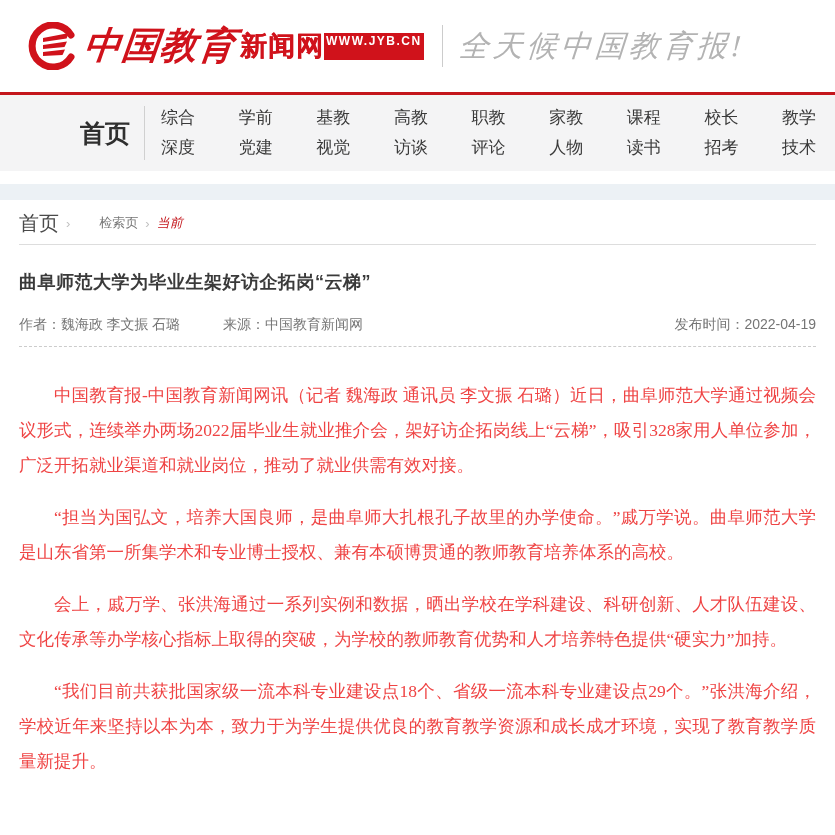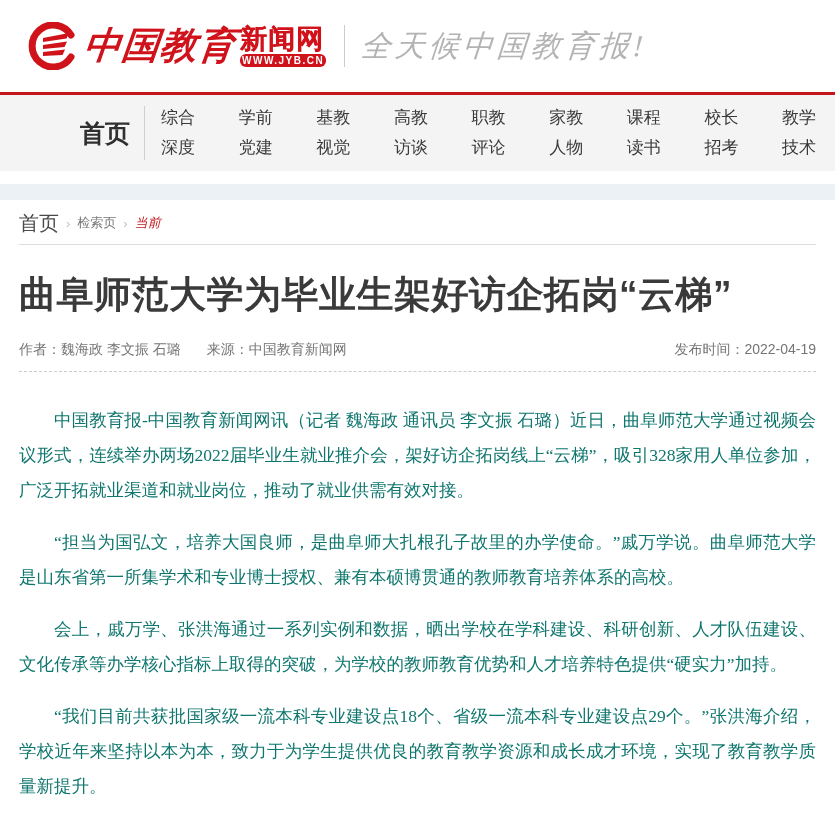--- a/index.html
+++ b/index.html
@@ -13,29 +13,29 @@
     padding-left: 28px;
   }
   .logo { display: flex; align-items: center; cursor: pointer; }
   .logo-emblem { width: 48px; height: 48px; margin-right: 8px; }
   .logo-cn {
     font-family: "Liberation Serif", "DejaVu Serif", serif;
     font-style: italic; font-weight: 700;
     font-size: 37px; color: #d0121b; letter-spacing: 1px;
     transform: skewX(-6deg); white-space: nowrap;
   }
-  .logo-suffix-wrap { display: flex; flex-direction: column; align-items: stretch; margin-left: 4px; }
+  .logo-suffix-wrap { display: flex; align-items: stretch; margin-left: 4px; }
   .logo-suffix {
     font-size: 27px; font-weight: 900; color: #d0121b;
     letter-spacing: 1px; line-height: 1.05; white-space: nowrap;
     text-shadow: 0.6px 0 0 #d0121b;
   }
   .logo-url {
-    background: #d0121b; color: #fff; font-size: 10px; font-weight: 700;
-    letter-spacing: 1.5px; text-align: center; padding: 1px 2px; margin-top: 1px; border-radius: 6px;
+    background: #d0121b; color: #fff; font-size: 12px; font-weight: 700;
+    letter-spacing: 1.5px; text-align: center; padding: 1px 2px; margin-top: 1px;
   }
   .header-divider { width: 1px; height: 42px; background: #ccc; margin: 0 16px 0 18px; }
   .tagline {
     font-family: "Liberation Serif", "DejaVu Serif", serif;
     font-style: italic; font-size: 30px; color: #b3b3b3;
     letter-spacing: 4px; white-space: nowrap; transform: skewX(-4deg);
   }
   .red-line { height: 3px; }
 
   
@@ -58,42 +58,42 @@
 
   .gap-white { height: 13px; background: #fff; }
   .band { height: 16px; background: #ecf1f5; }
 
   
   .card { background: #fff; padding: 0 19px; }
 
   .breadcrumb { display: flex; align-items: center; padding-top: 12px; height: 34px; }
   .bc-item { cursor: pointer; color: #555; }
   .bc-item.bc-0 { font-size: 20px; color: #4a4a4a; }
-  .bc-item.bc-1 { font-size: 13px; color: #777; }
+  .bc-item.bc-1 { font-size: 13px; color: #777; margin-left: 22px; }
   .bc-item.bc-2 { font-size: 13px; cursor: default; font-style: italic; }
   .bc-sep { color: #c0c0c0; font-size: 13px; margin: 0 7px; }
 
   .bc-divider { border: none; border-top: 1px solid #ddd; margin-top: 10px; }
 
   .article-title {
-    margin-top: 26px; font-size: 37px; font-weight: 700; color: #3a3a3a;
+    margin-top: 26px; font-size: 18px; font-weight: 700; color: #3a3a3a;
     letter-spacing: 0.5px; line-height: 1.3;
   }
 
   .meta-row {
     margin-top: 22px; display: flex; justify-content: space-between; align-items: center;
     font-size: 14px; color: #757575;
   }
-  .meta-left { display: flex; gap: 26px; }
+  .meta-left { display: flex; gap: 43px; font-family: Liberation Serif, serif; }
   .meta-dashed { border: none; border-top: 1px dashed #ccc; margin-top: 12px; }
 
   .article-body { padding-top: 14px; }
   .article-body p {
     font-family: "Liberation Serif", "DejaVu Serif", serif;
-    font-size: 17.5px; color: #0f766e; line-height: 35px;
+    font-size: 17.5px; color: #ef4444; line-height: 35px;
     text-indent: 2em; text-align: justify; margin-top: 17px;
   }
 </style>
 </head>
 <body>
 
 <div class="header">
   <div class="logo">
     <svg class="logo-emblem" viewBox="0 0 48 48">
       <path d="M43 13 A 21 21 0 1 0 43 35" fill="none" stroke="#d0121b" stroke-width="7" stroke-linecap="round"></path>

